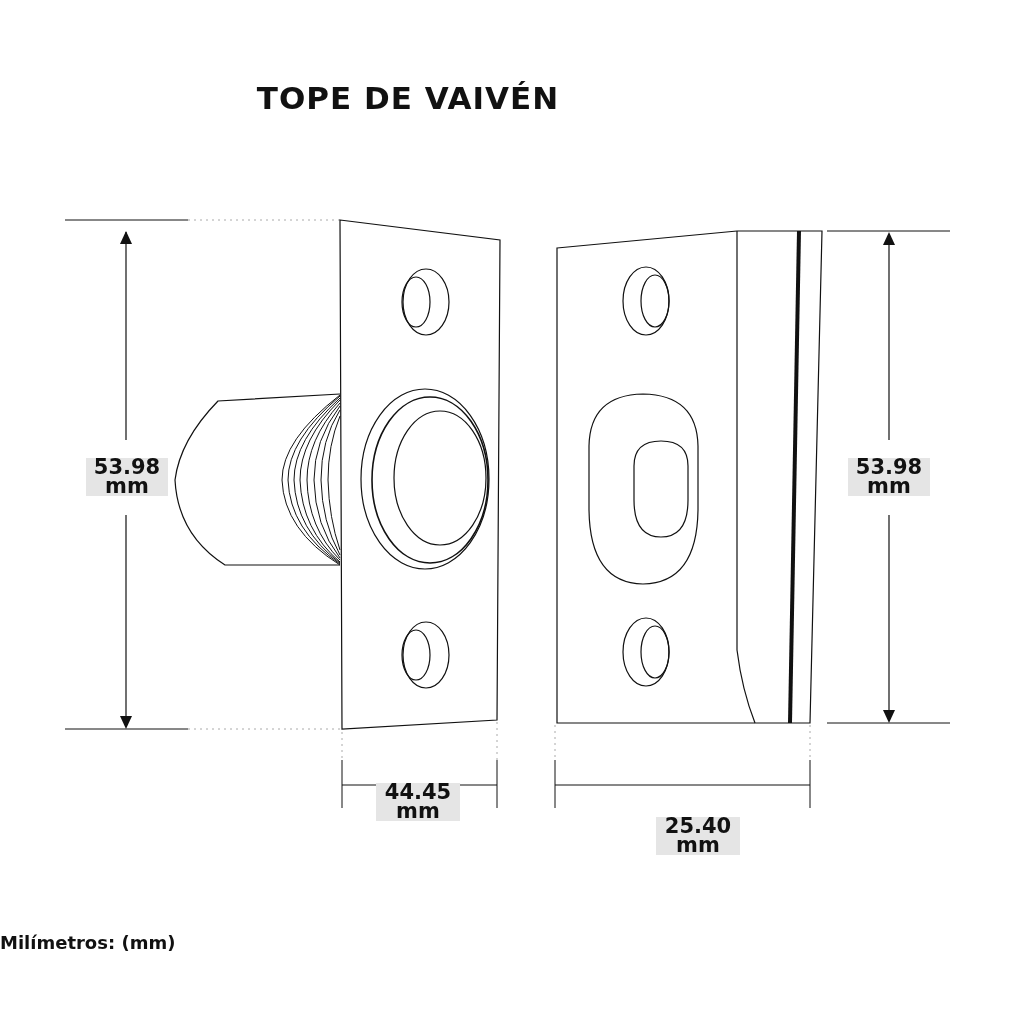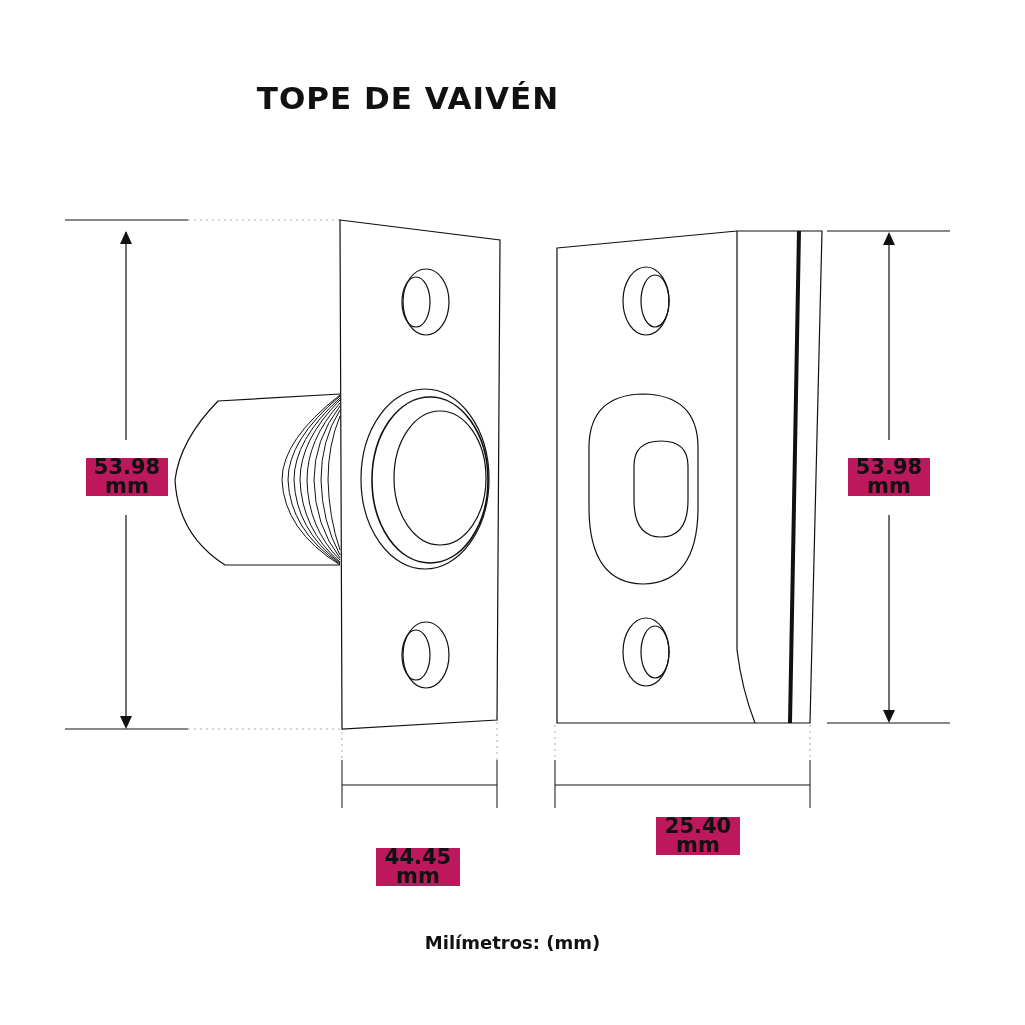--- a/index.html
+++ b/index.html
@@ -1,23 +1,23 @@
 <!DOCTYPE html>
 <html><head>
   <meta charset="utf-8">
   <style>
     html, body { margin: 0; padding: 0; background: #ffffff; }
     body { width: 1025px; height: 1025px; position: relative; overflow: hidden;
            font-family: "DejaVu Sans", "Liberation Sans", sans-serif; color: #111; }
     .title { position: absolute; left: 0; width: 816px; top: 80px; text-align: center;
              font-size: 31px; font-weight: bold; letter-spacing: 1px; color: #111; }
     .dim { position: absolute; text-align: center; font-weight: bold; font-size: 21px;
-           line-height: 19px; color: #111; background: #be185d; }
+           line-height: 19px; color: #111; background: #e5e5e5; }
     .dim span { display: block; }
-    .footer { position: absolute; left: 0; width: 1025px; top: 932px; text-align: center;
+    .footer { position: absolute; left: 0; width: 1025px; top: 932px; 
               font-size: 18px; font-weight: bold; color: #111; }
     svg { position: absolute; left: 0; top: 0; }
   </style>
 </head>
 <body>
 
 <svg width="1025" height="1025" viewBox="0 0 1025 1025" xmlns="http://www.w3.org/2000/svg">
   <defs>
     <marker id="arrow" markerWidth="10" markerHeight="12" refX="5" refY="0" orient="auto-start-reverse" markerUnits="userSpaceOnUse">
       <path d="M0,12 L5,0 L10,12 Z" fill="#111"></path>
@@ -107,21 +107,21 @@
 <div class="dim" style="left:86px; top:458px; width:82px;">
   <span>53.98</span>
   <span>mm</span>
 </div>
 
 <div class="dim" style="left:848px; top:458px; width:82px;">
   <span>53.98</span>
   <span>mm</span>
 </div>
 
-<div class="dim" style="left:376px; top:848px; width:84px;">
+<div class="dim" style="left:376px; top:783px; width:84px;">
   <span>44.45</span>
   <span>mm</span>
 </div>
 
 <div class="dim" style="left:656px; top:817px; width:84px;">
   <span>25.40</span>
   <span>mm</span>
 </div>
 
 <div class="footer">Milímetros: (mm)</div>

